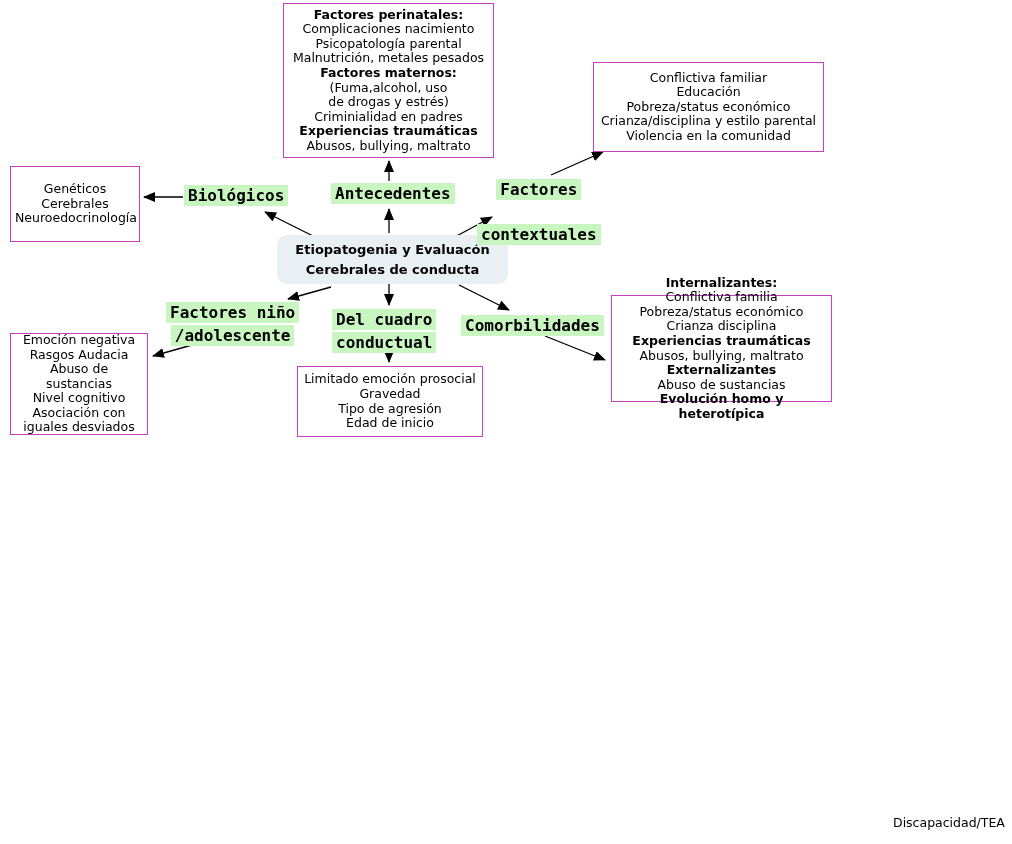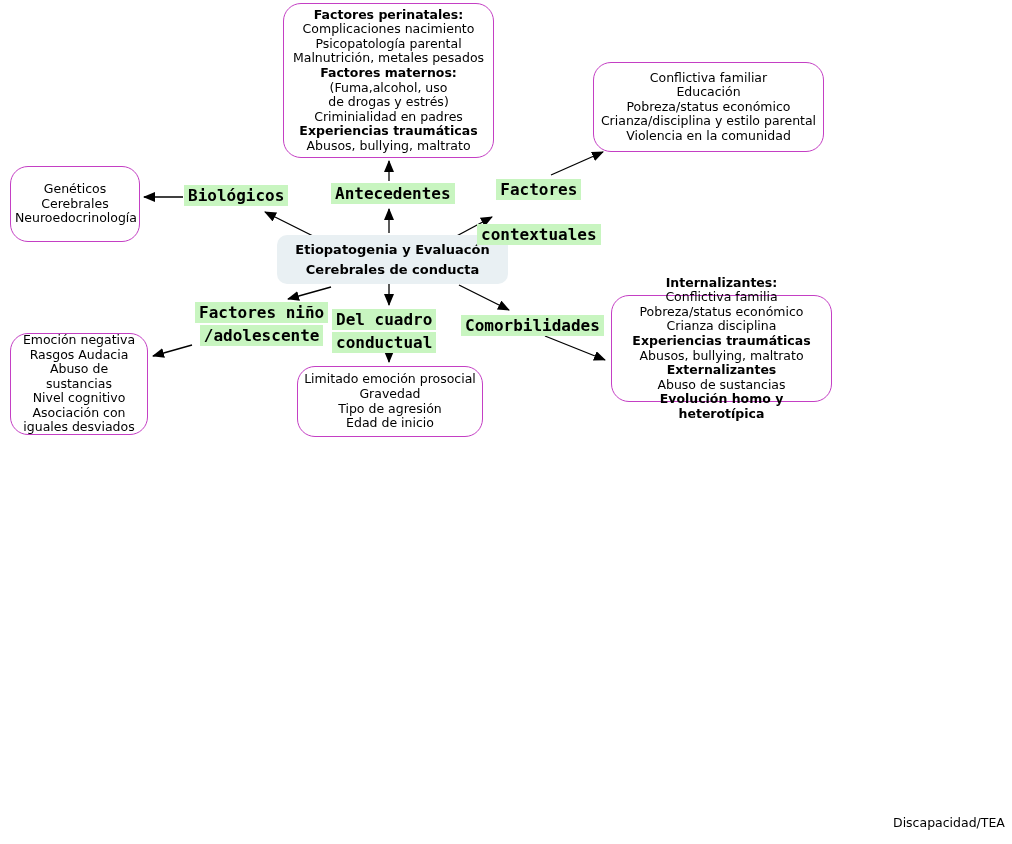--- a/index.html
+++ b/index.html
@@ -13,21 +13,21 @@
   .canvas{
     position:relative;width:1012px;height:844px;background:#ffffff;
     font-family:"DejaVu Sans","Liberation Sans",sans-serif;color:var(--text);
     overflow:hidden;
   }
   .arrows{position:absolute;left:0;top:0;width:1012px;height:844px;}
   .arrows line{stroke:var(--arrow);stroke-width:1.3;}
   #ah path{fill:var(--arrow);}
   .box{
     position:absolute;box-sizing:border-box;
-    border:1.5px solid var(--box-border);border-radius:18px;background:#ffffff;
+    border:1.5px solid var(--box-border);border-radius:0;background:#ffffff;
     display:flex;flex-direction:column;justify-content:center;
     text-align:center;font-size:12.5px;line-height:14.6px;padding:4px 4px;
   }
   .box .b{font-weight:bold;}
   .glabel{
     position:absolute;display:flex;flex-direction:column;align-items:center;
     font-family:"DejaVu Sans Mono","Liberation Mono",monospace;
     font-weight:bold;font-size:16px;line-height:19px;
   }
   .glabel span{display:block;background:var(--label-bg);padding:1px 4px;margin:1px 0;white-space:nowrap;}
@@ -41,21 +41,21 @@
   #box-perinatales{left:283px;top:3px;width:211px;height:155px;}
   #box-contextuales{left:593px;top:62px;width:231px;height:90px;}
   #box-biologicos{left:10px;top:166px;width:130px;height:76px;}
   #box-nino{left:10px;top:333px;width:138px;height:102px;}
   #box-cuadro{left:297px;top:366px;width:186px;height:71px;}
   #box-comorbilidades{left:611px;top:295px;width:221px;height:107px;}
   #center-node{left:277px;top:235px;width:231px;height:49px;}
   #label-biologicos{left:184px;top:184px;text-align:center;}
   #label-antecedentes{left:331px;top:182px;}
   #label-contextuales{left:477px;top:178px;gap:22px;}
-  #label-nino{left:166px;top:301px;margin-left:29px;}
+  #label-nino{left:166px;top:301px;}
   #label-cuadro{left:332px;top:308px;}
   #label-comorbilidades{left:461px;top:314px;}
   #footer-note{left:893px;top:815px;}
 </style>
 </head>
 <body>
 
 <div class="canvas">
 
   <svg class="arrows" width="1012" height="844" viewBox="0 0 1012 844">

